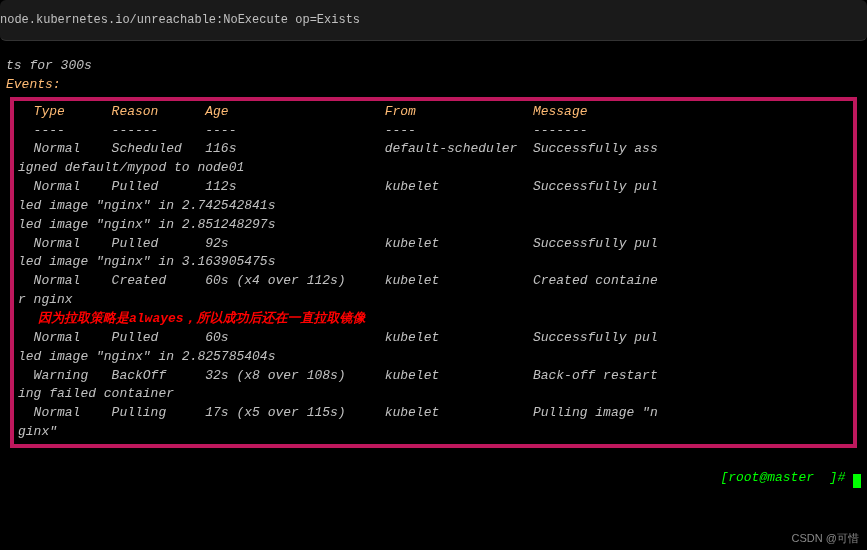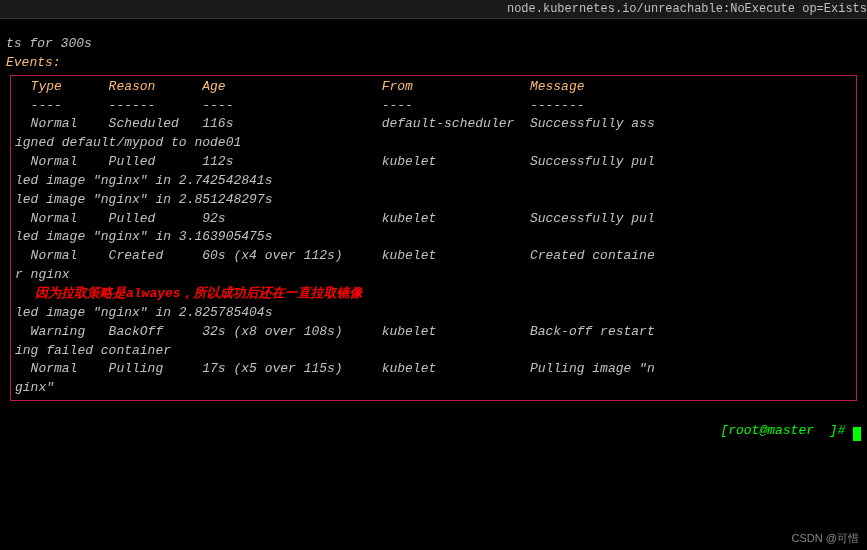--- a/index.html
+++ b/index.html
@@ -16,45 +16,46 @@
     .terminal {
       width: 867px;
       height: 550px;
       background: #000;
       padding: 0;
       position: relative;
     }
     .top-bar {
       background: #1a1a1a;
       color: #c0c0c0;
-      text-align: right;
-      padding: 2px 0;
+      text-align: left;
+      padding: 13px 0;
       font-size: 12px;
       border-bottom: 1px solid #333;
+      border-radius: 6px;
     }
     .content-area {
       padding: 16px 6px;
       line-height: 1.45;
       font-style: italic;
     }
     .line {
       white-space: pre;
       color: #c0c0c0;
     }
     .line.white { color: #fdba74; }
     .line.green { color: #00ff00; text-align: right; }
     .annotation {
       color: #ff0000;
       font-weight: bold;
       font-size: 13px;
       white-space: pre;
       margin-left: 20px;
     }
     .border-box {
-      border: 1px solid #be185d;
+      border: 4px solid #be185d;
       margin: 2px 4px;
       padding: 2px 4px;
     }
     .bottom-bar {
       position: absolute;
       bottom: 4px;
       right: 8px;
       color: #888;
       font-size: 11px;
       font-family: Liberation Sans, sans-serif;
@@ -82,20 +83,21 @@
       <div class="line">  Normal    Scheduled   116s                   default-scheduler  Successfully ass</div>
       <div class="line">igned default/mypod to node01</div>
       <div class="line">  Normal    Pulled      112s                   kubelet            Successfully pul</div>
       <div class="line">led image "nginx" in 2.742542841s</div>
       <div class="line">led image "nginx" in 2.851248297s</div>
       <div class="line">  Normal    Pulled      92s                    kubelet            Successfully pul</div>
       <div class="line">led image "nginx" in 3.163905475s</div>
       <div class="line">  Normal    Created     60s (x4 over 112s)     kubelet            Created containe</div>
       <div class="line">r nginx</div>
       <div class="annotation">因为拉取策略是alwayes，所以成功后还在一直拉取镜像</div>
+      <div class="line">  Normal    Pulled      60s                    kubelet            Successfully pul</div>
       <div class="line">led image "nginx" in 2.825785404s</div>
       <div class="line">  Warning   BackOff     32s (x8 over 108s)     kubelet            Back-off restart</div>
       <div class="line">ing failed container</div>
       <div class="line">  Normal    Pulling     17s (x5 over 115s)     kubelet            Pulling image "n</div>
       <div class="line">ginx"</div>
     </div>
     <div class="line green">
       <span>[root@master  ]# </span><span class="cursor"></span>
     </div>
   </div>

